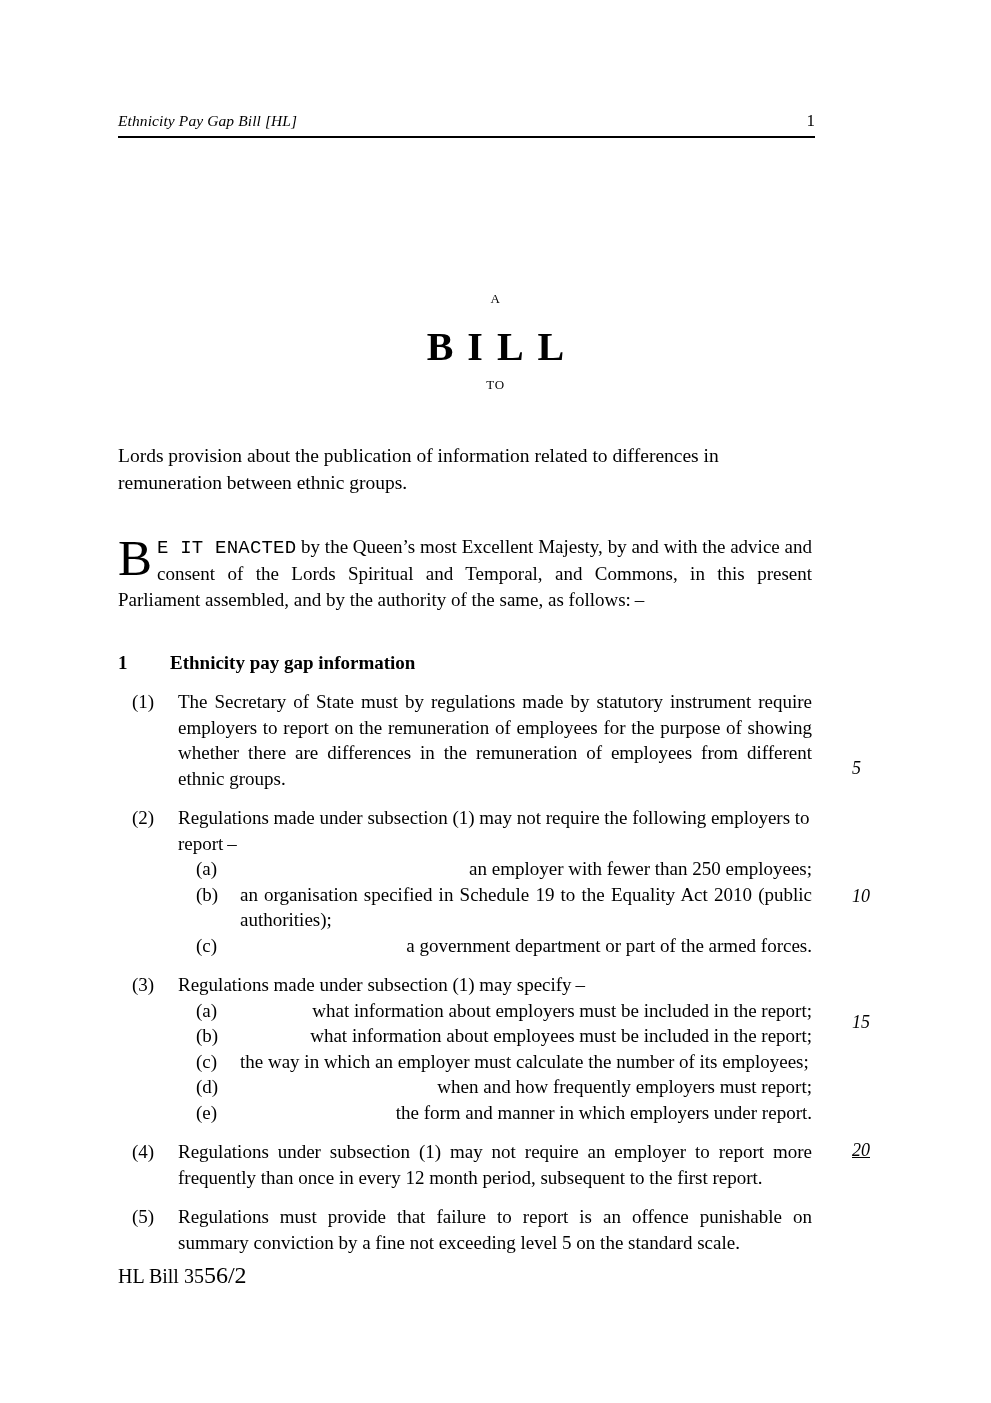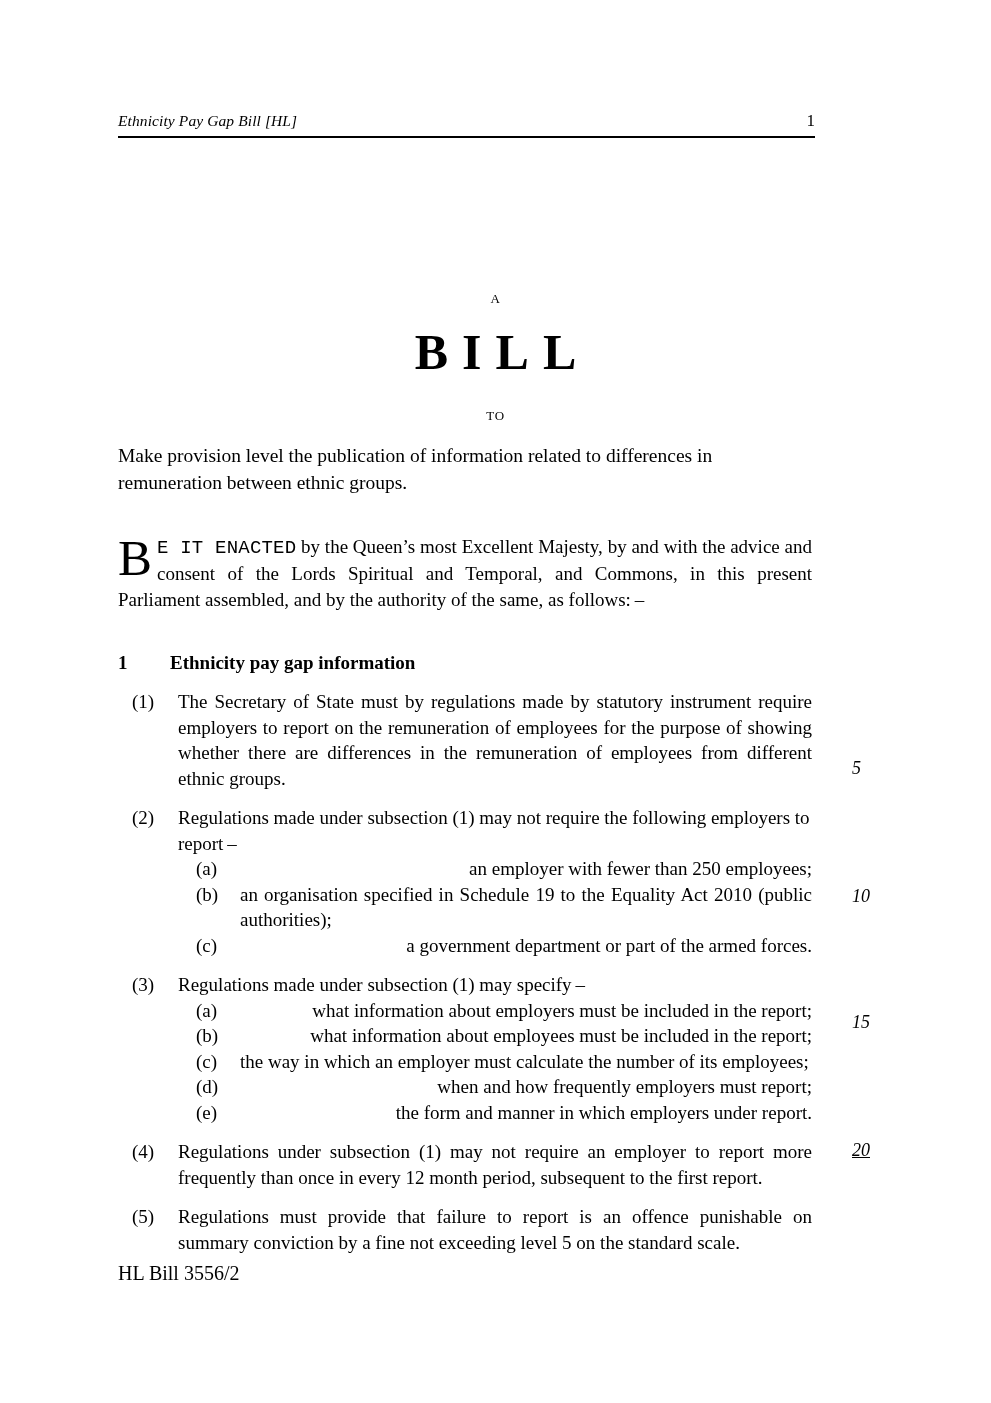--- a/index.html
+++ b/index.html
@@ -56,28 +56,28 @@
     width: 991px;
     text-align: center;
   }
   .title-a {
     font-size: 13px;
     letter-spacing: 0.6px;
     line-height: 1;
   }
   .title-bill {
     margin-top: 22px;
-    font-size: 50px;
+    font-size: 40px;
     font-weight: bold;
     letter-spacing: 14px;
     text-indent: 14px;
     line-height: 1;
   }
   .title-to {
-    margin-top: 32px;
+    margin-top: 11px;
     font-size: 13px;
     letter-spacing: 0.6px;
     line-height: 1;
   }
 
   
   .long-title {
     position: absolute;
     left: 118px;
     top: 443px;
@@ -206,41 +206,41 @@
     position: absolute;
     left: 118px;
     top: 1262px;
     width: 694px;
     display: flex;
     align-items: baseline;
     justify-content: flex-start;
     font-size: 20px;
   }
   .footer-right {
-    font-size: 20px;
+    font-size: 24px;
   }
 </style>
 </head>
 <body>
 
 <div class="page">
 
   <div class="running-head">
     <span class="running-head-title">Ethnicity Pay Gap Bill [HL]</span>
     <span class="running-head-folio">1</span>
   </div>
   <div class="head-rule"></div>
 
   <div class="title-block">
     <div class="title-a">A</div>
     <div class="title-bill">BILL</div>
     <div class="title-to">TO</div>
   </div>
 
-  <div class="long-title">Make provision level the publication of information related to differences in remuneration between ethnic groups.</div>
+  <div class="long-title">Lords provision about the publication of information related to differences in remuneration between ethnic groups.</div>
 
   <div class="enacting">
     <span class="dropcap">B</span><span class="smallcaps">E IT ENACTED</span><span> by the Queen’s most Excellent Majesty, by and with the advice and consent of the Lords Spiritual and Temporal, and Commons, in this present Parliament assembled, and by the authority of the same, as follows: –</span>
   </div>
 
   <div class="body-area">
 
     <div class="section-heading">
       <span class="sec-num">1</span>
       <span class="sec-title">Ethnicity pay gap information</span>

